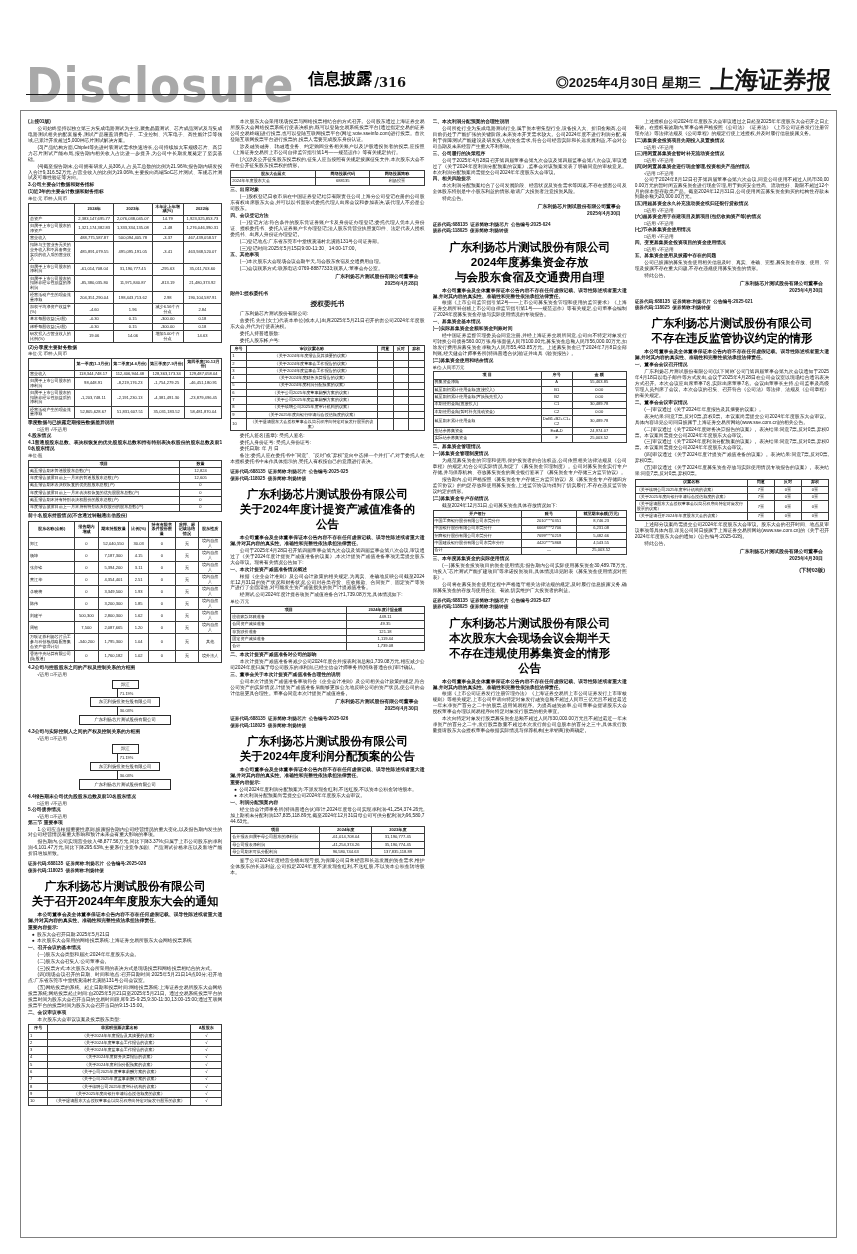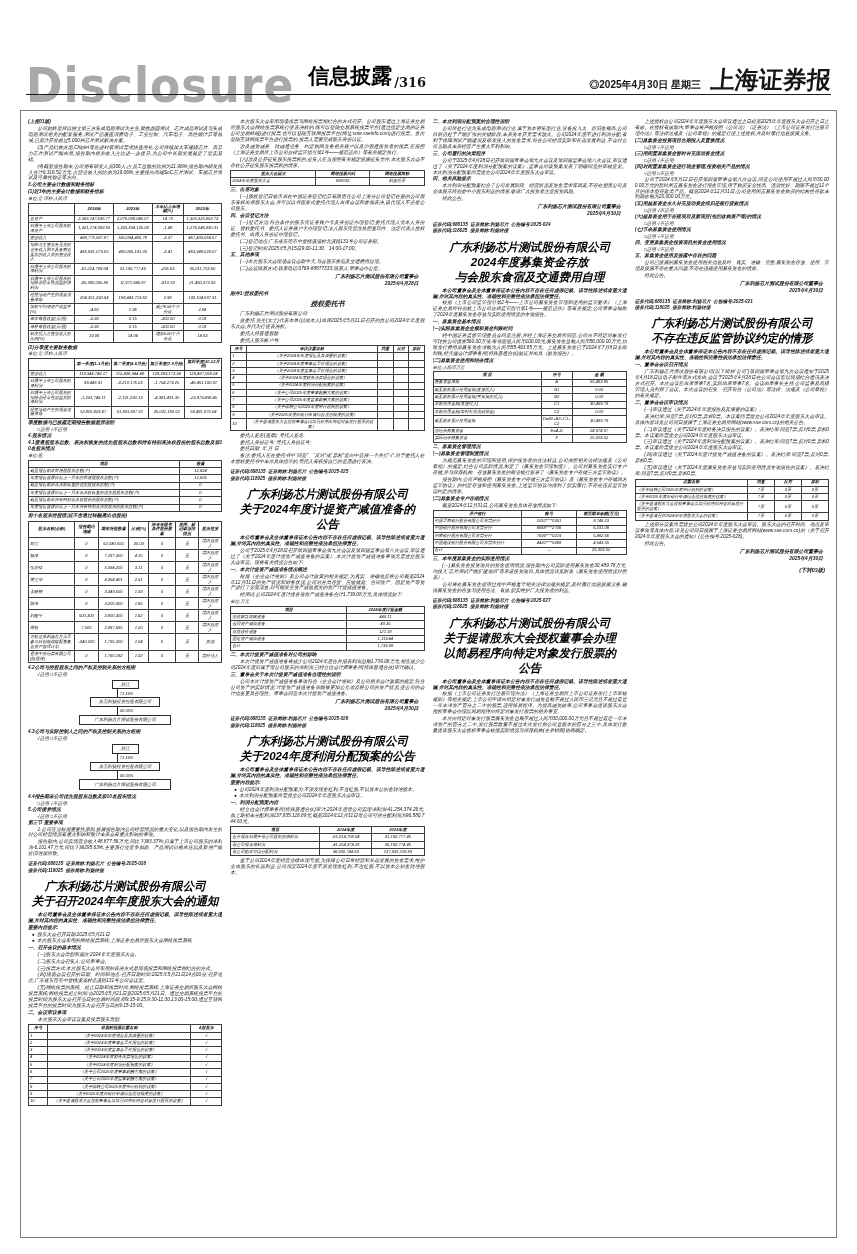--- a/index.html
+++ b/index.html
@@ -3,31 +3,31 @@
 <meta charset="utf-8">
 <style>
   html,body{margin:0;padding:0;background:#ffffff;}
   .page{position:relative;width:857px;height:1254px;background:#fff;overflow:hidden;
         font-family:"Liberation Sans",sans-serif;color:#151515;-webkit-text-size-adjust:none;}
   
   .hdr{position:absolute;top:36px;left:26px;right:26px;height:54px;display:flex;align-items:flex-end;margin-top:16px;}
   .brand{font-family:"DejaVu Sans",sans-serif;font-size:44px;font-weight:bold;color:#a9a9a9;
          letter-spacing:1px;line-height:0.9;transform:scaleY(1.08);}
   .cnwrap{margin-left:14px;display:flex;align-items:flex-end;padding-bottom:16px;}
-  .cnsec{font-size:21px;font-weight:bold;color:#000;}
+  .cnsec{font-size:16px;font-weight:bold;color:#000;}
   .pgno{font-size:13px;font-weight:bold;font-family:"DejaVu Serif",serif;margin-left:2px;}
   .hdr-right{margin-left:auto;display:flex;align-items:flex-end;padding-bottom:14px;gap:10px;}
-  .hdate{font-size:10px;font-weight:bold;white-space:nowrap;}
+  .hdate{font-size:13px;font-weight:bold;white-space:nowrap;}
   .masthead{font-size:24px;font-weight:bold;font-family:"DejaVu Serif",serif;
             transform:skewX(-5deg);white-space:nowrap;line-height:1;}
   .hrule{position:absolute;top:94px;left:26px;right:26px;border-top:1.5px solid #1a1a1a;}
   
   .content{position:absolute;top:110px;left:20px;right:20px;bottom:16px;border:1px solid #808080;
            box-sizing:border-box;padding:8px 7px;display:flex;gap:8px;overflow:hidden;background:#fff;}
-  .col{flex:1 1 0;min-width:0;overflow:hidden;font-style:italic;}
+  .col{flex:1 1 0;min-width:0;overflow:hidden;}
   
   .para{font-size:4.8px;line-height:1.24;margin:0 0 1px 0;text-align:justify;text-indent:2em;
         word-break:break-all;}
   .bold{font-weight:bold;}
   .noind{text-indent:0;}
   .ckline{font-size:4.6px;margin:0 0 1px 0;text-indent:2em;}
   .unit{font-size:4.4px;margin:1px 0 0 0;}
   .title{font-size:11.5px;font-weight:900;text-align:center;line-height:1.3;margin:5px 0 3px 0;color:#000;}
   .codes{font-size:4.6px;font-weight:bold;margin:4px 0 1px 0;line-height:1.4;white-space:pre-wrap;}
   .bullets{margin:0 0 1px 0;}
@@ -882,22 +882,22 @@
               <td>25,003.52</td>
             </tr>
           </tbody>
         </table>
         <p class="para bold noind">三、本年度募集资金的实际使用情况</p>
         <p class="para">(一)募集资金投资项目的资金使用情况:报告期内公司实际使用募集资金30,489.78万元,均投入“芯片测试产能扩建项目”等承诺投资项目,具体情况详见附表《募集资金使用情况对照表》。</p>
         <p class="para">公司将在募集资金使用过程中严格遵守相关法律法规的规定,及时履行信息披露义务,确保募集资金的存放与使用合法、有效,切实维护广大投资者的利益。</p>
         <div class="codes"><div>证券代码:688135  证券简称:利扬芯片  公告编号:2025-027</div><div>债券代码:118025  债券简称:利扬转债</div></div>
         <div class="title">
           <div>广东利扬芯片测试股份有限公司</div>
-          <div>关于提请股东大会授权董事会办理</div>
-          <div>以简易程序向特定对象发行股票的</div>
+          <div>本次股东大会现场会议会期半天</div>
+          <div>不存在违规使用募集资金的情形</div>
           <div>公告</div>
         </div>
         <p class="para bold">本公司董事会及全体董事保证本公告内容不存在任何虚假记载、误导性陈述或者重大遗漏,并对其内容的真实性、准确性和完整性依法承担法律责任。</p>
         <p class="para">根据《上市公司证券发行注册管理办法》《上海证券交易所上市公司证券发行上市审核规则》等相关规定,上市公司申请向特定对象发行融资总额不超过人民币三亿元且不超过最近一年末净资产百分之二十的股票,适用简易程序。为提高融资效率,公司董事会提请股东大会授权董事会办理以简易程序向特定对象发行股票的相关事宜。</p>
         <p class="para">本次向特定对象发行股票募集资金总额不超过人民币30,000.00万元且不超过最近一年末净资产的百分之二十,发行股票数量不超过本次发行前公司总股本的百分之三十,具体发行数量提请股东大会授权董事会根据实际情况与保荐机构(主承销商)协商确定。</p>
       </div>
     <div class="col">
         <p class="para">上述授权自公司2024年年度股东大会审议通过之日起至2025年年度股东大会召开之日止有效。在授权有效期内,董事会将严格按照《公司法》《证券法》《上市公司证券发行注册管理办法》等法律法规及《公司章程》的规定行使上述授权,并及时履行信息披露义务。</p>
         <p class="para bold noind">(二)募集资金投资项目先期投入及置换情况</p>
         <p class="ckline">□适用 √不适用</p>

